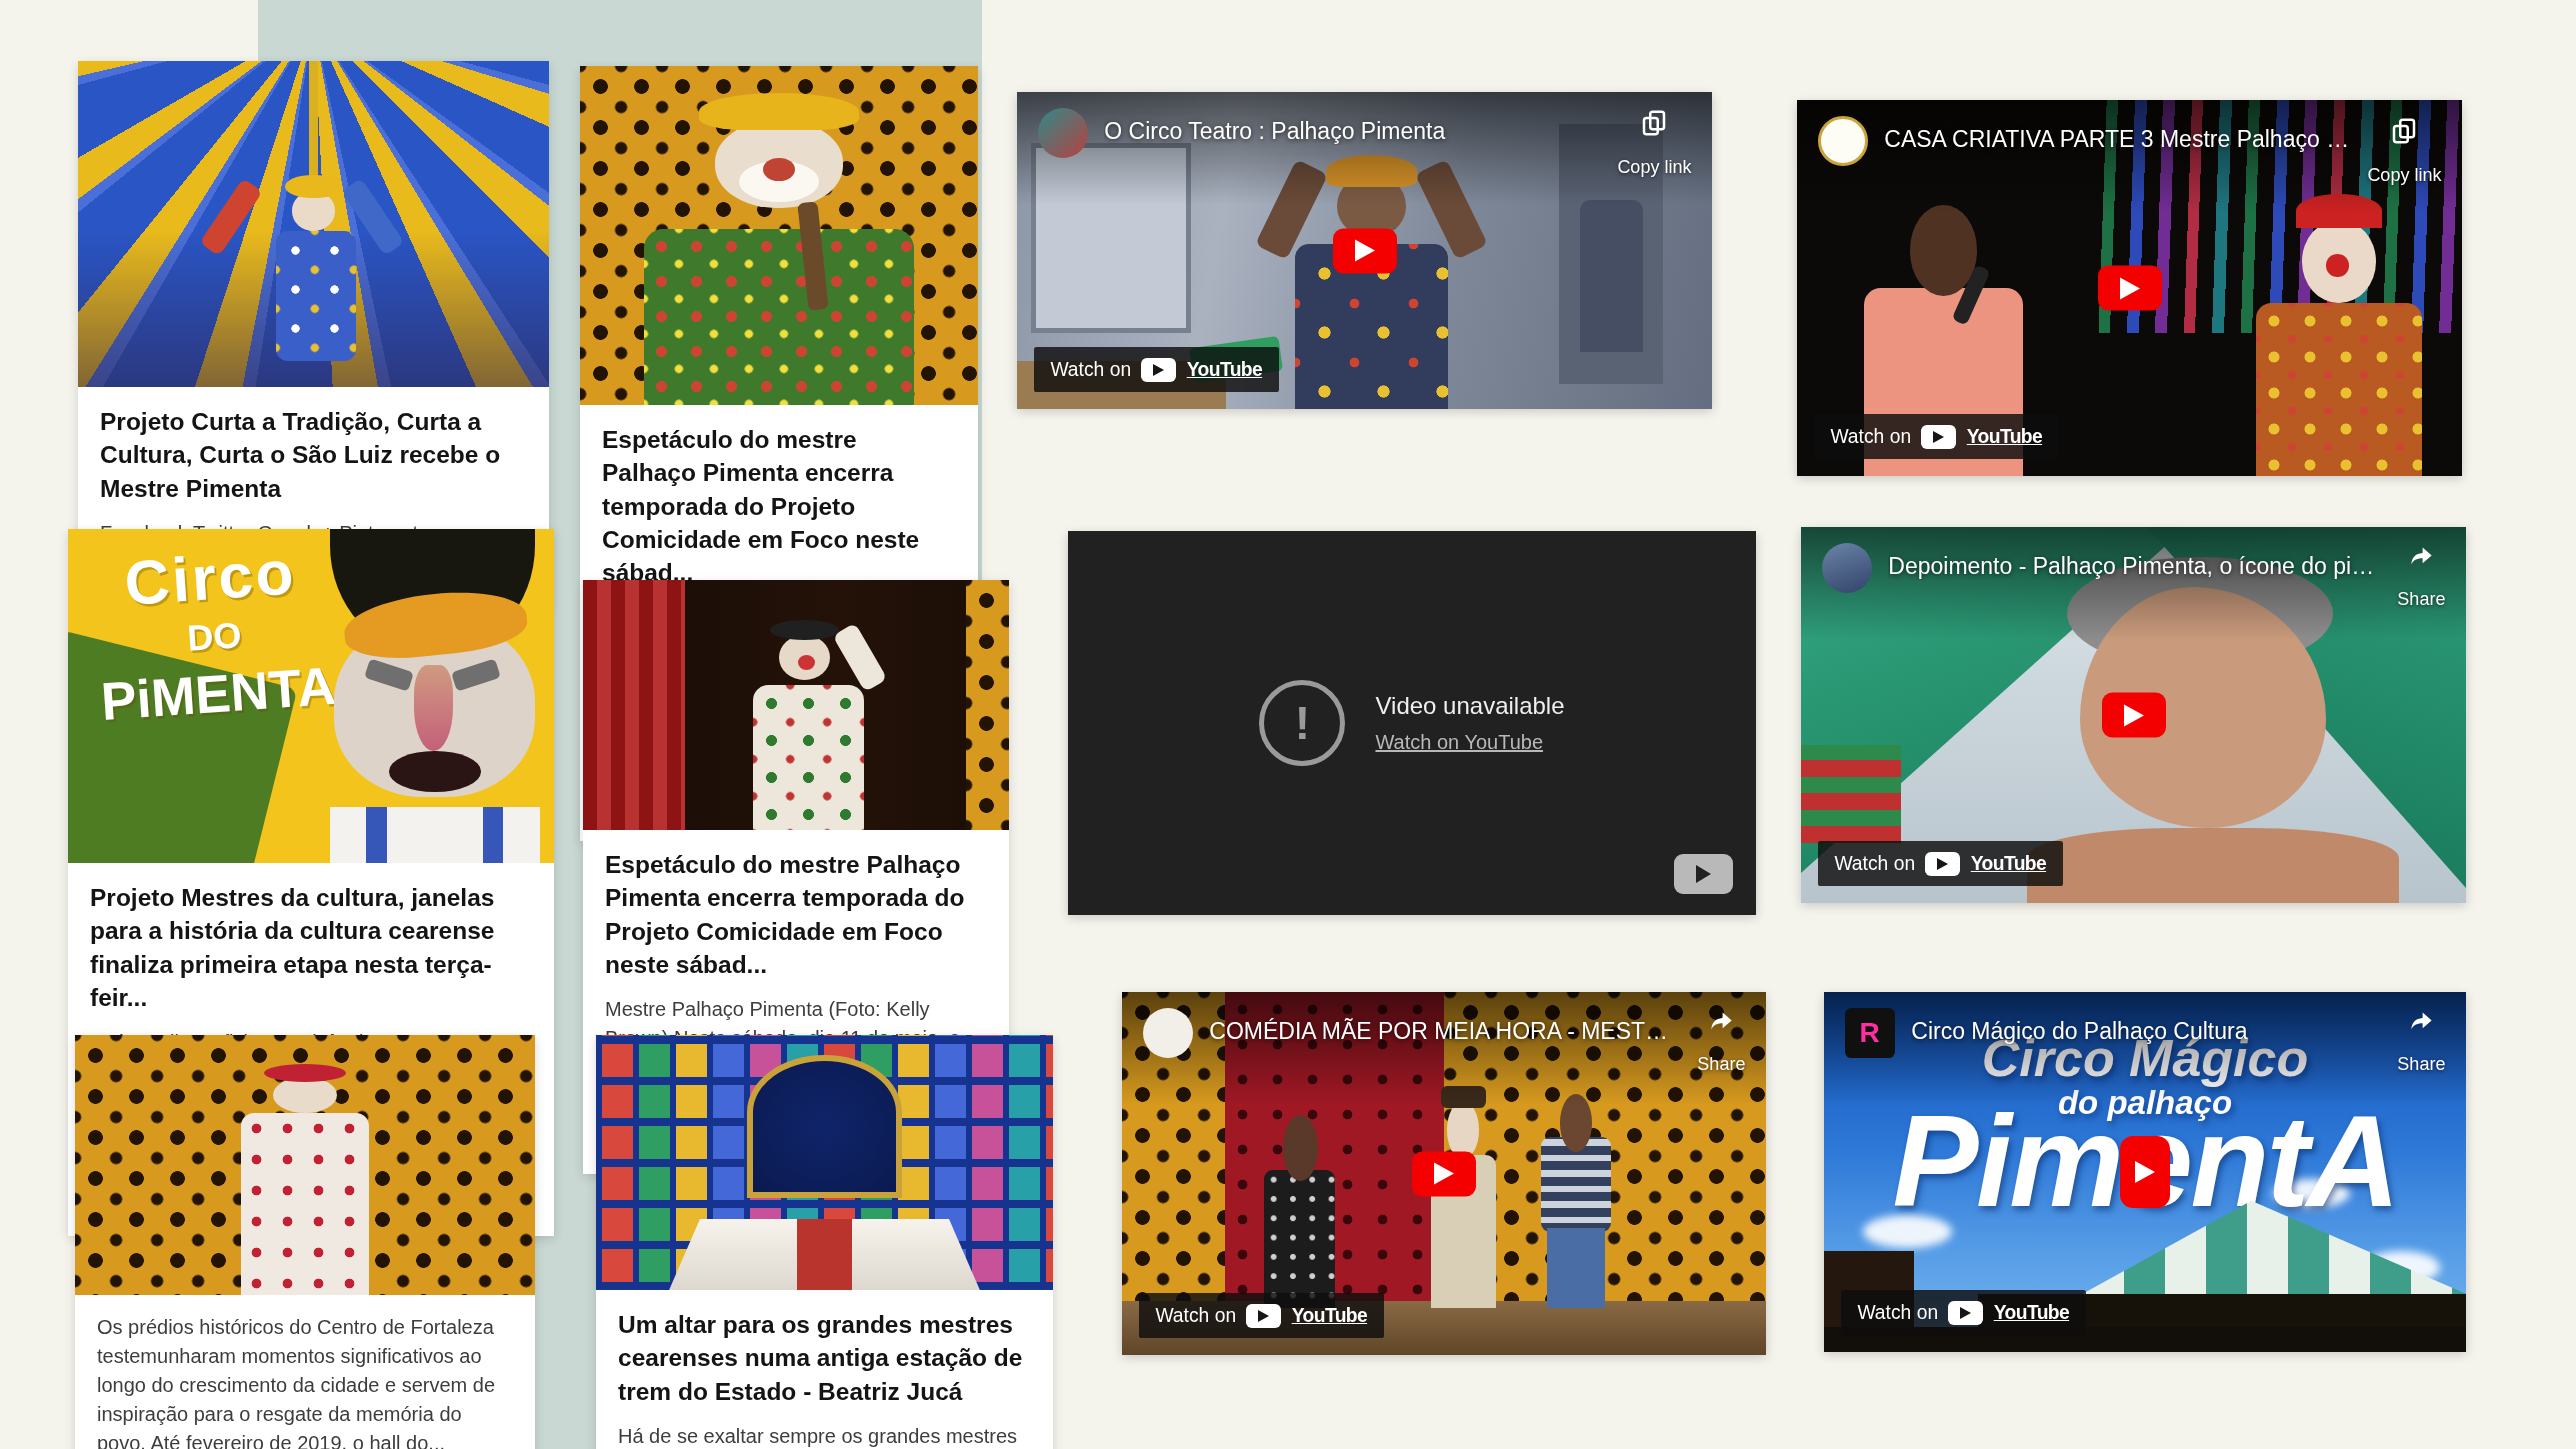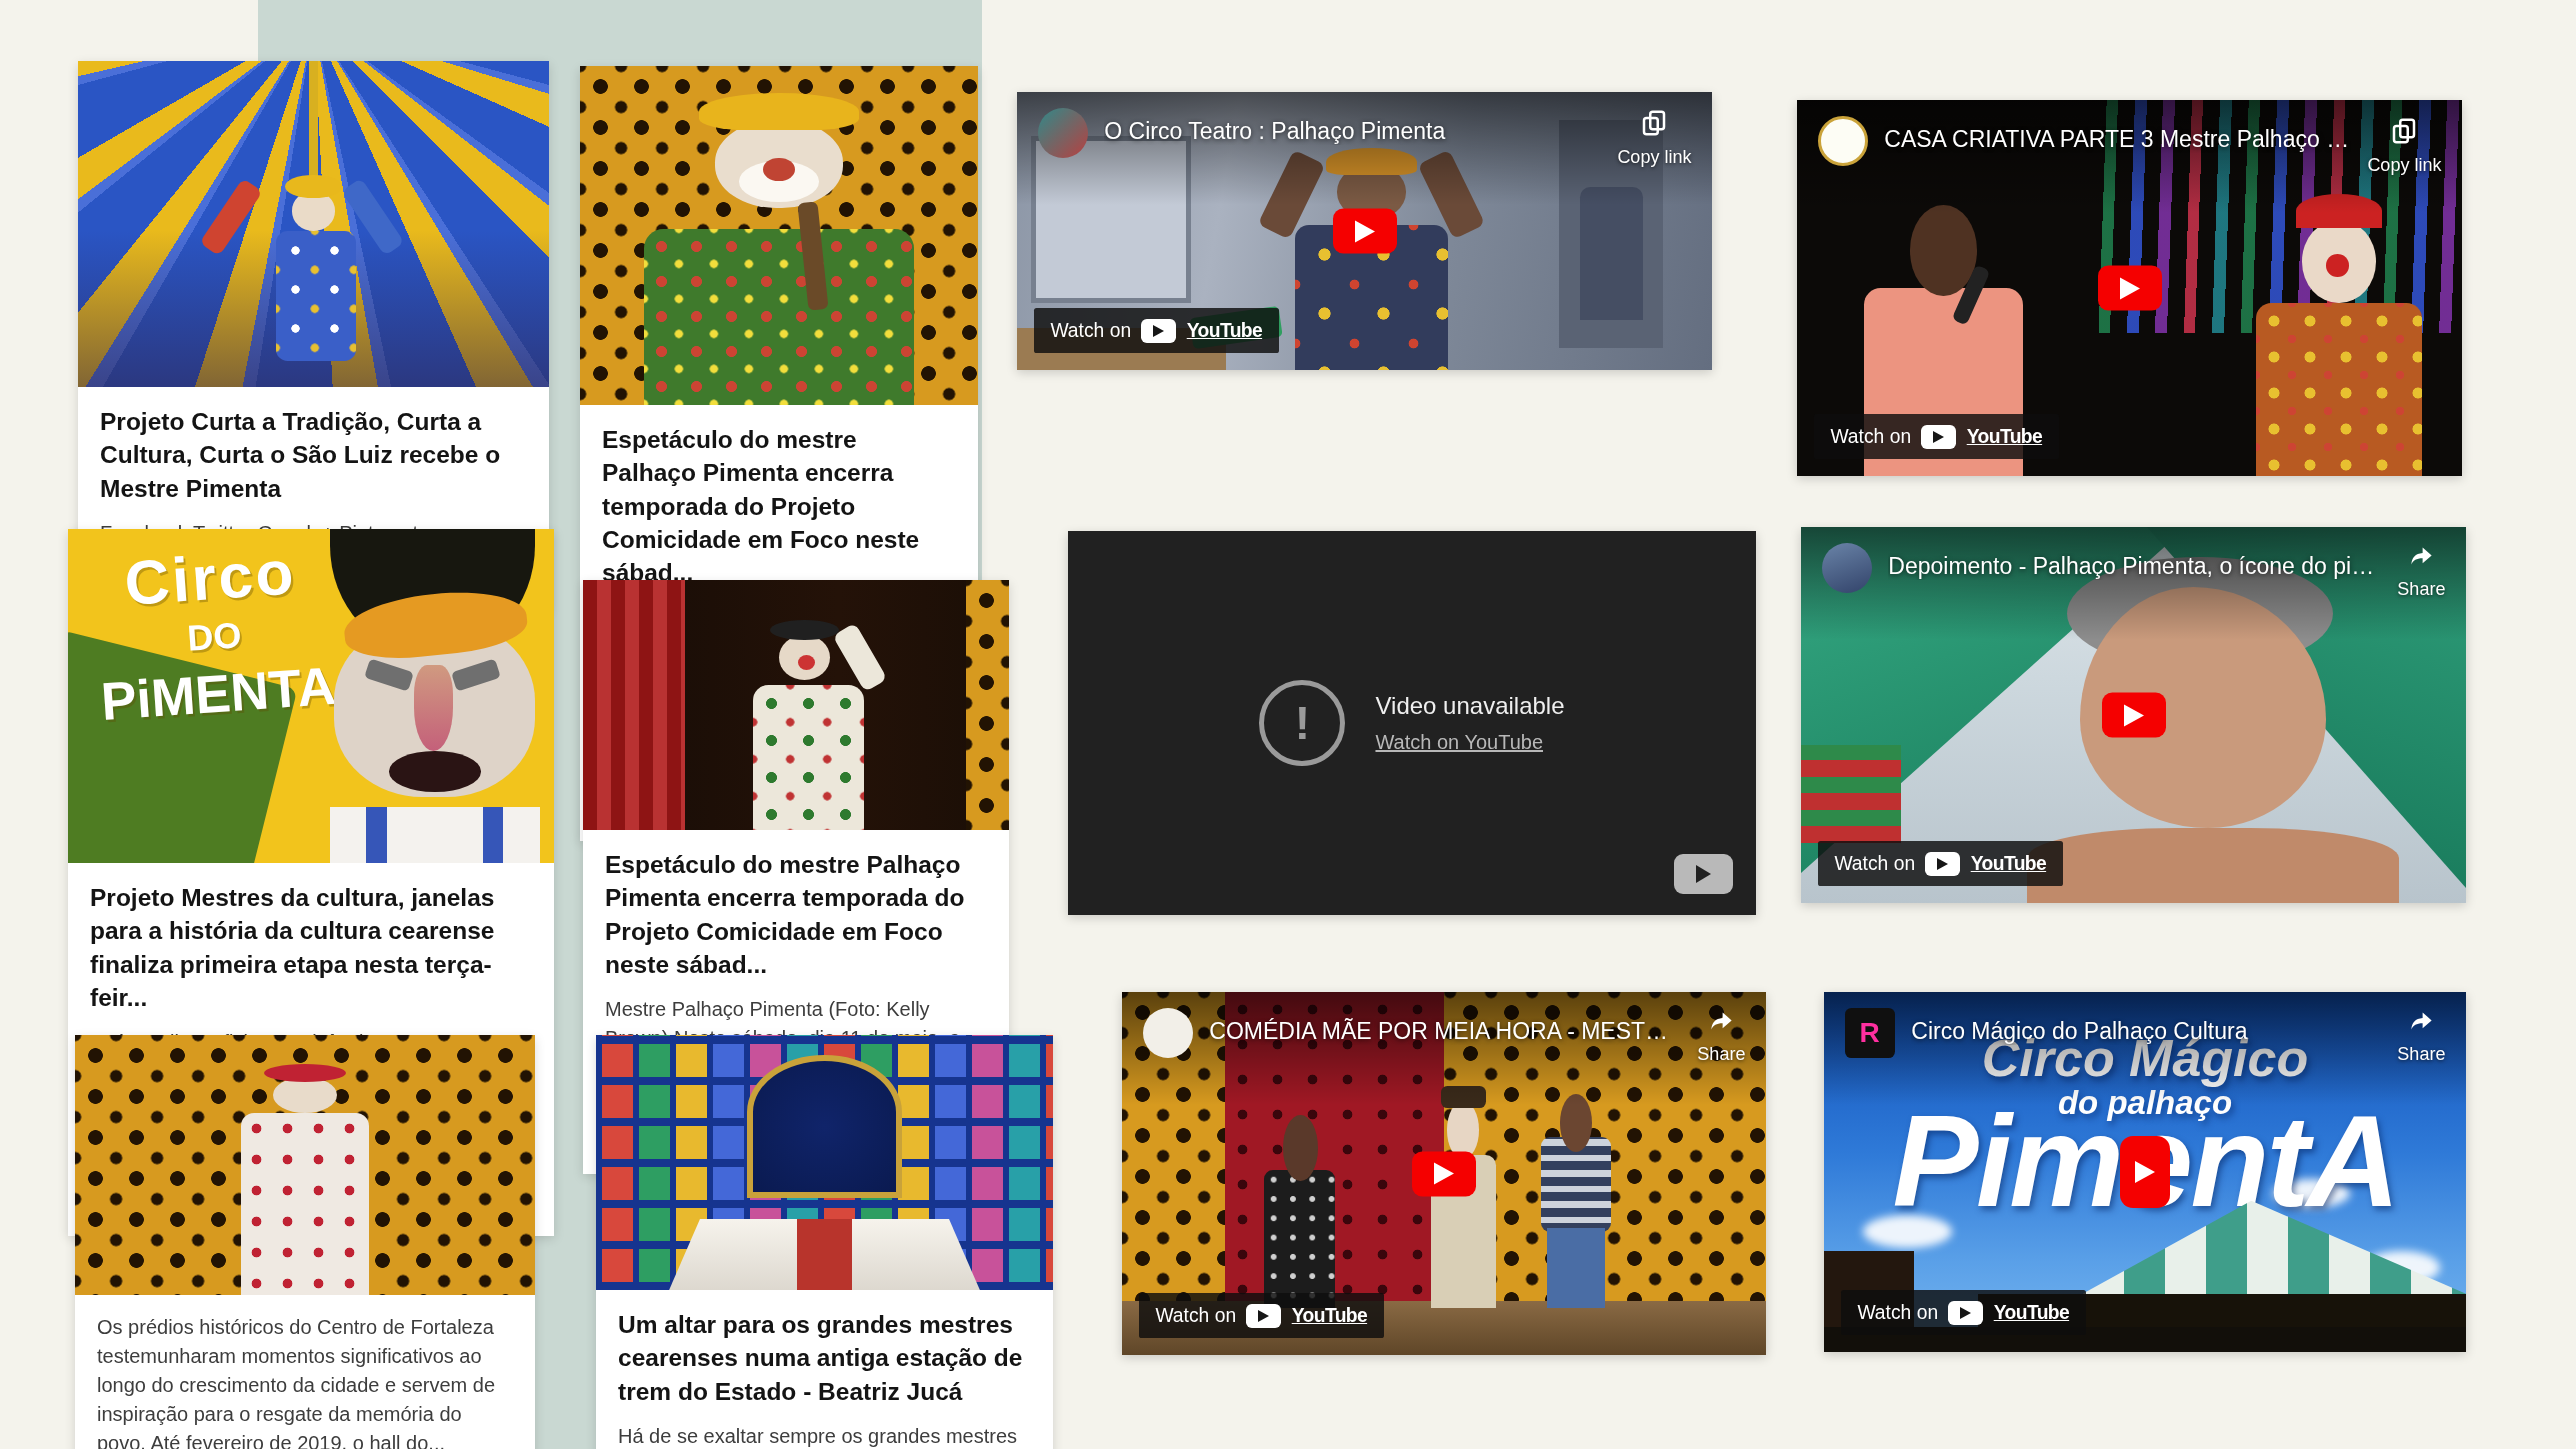--- a/index.html
+++ b/index.html
@@ -17,21 +17,21 @@
   .sep{color:#c0c0c0;}
 
   
   .video{position:absolute;overflow:hidden;background:#000;box-shadow:0 2.6px 10.3px rgba(0,0,0,.18);}
   .vthumb{position:absolute;inset:0;}
   .vthumb div,.vthumb span{position:absolute;}
   .vheader{position:absolute;top:0;left:0;right:0;height:113px;background:linear-gradient(180deg,rgba(0,0,0,.58),rgba(0,0,0,0));display:flex;align-items:flex-start;gap:16.7px;padding:15.5px 20.6px;box-sizing:border-box;z-index:5;}
   .avatar{width:50px;height:50px;border-radius:50%;flex:none;display:flex;align-items:center;justify-content:center;font-weight:bold;font-size:28px;}
   .avatar.square{border-radius:6.4px;background:#101010;color:#ff2fa0;}
   .vtitle{font-size:23px;color:#fff;text-shadow:0 1.3px 5.2px rgba(0,0,0,.7);margin-top:10.3px;white-space:nowrap;overflow:hidden;text-overflow:ellipsis;flex:1;}
-  .vaction{margin-left:auto;display:flex;flex-direction:column;align-items:center;gap:9px;color:#fff;font-size:18px;text-shadow:0 1.3px 3.9px rgba(0,0,0,.7);flex:none;}
+  .vaction{margin-left:auto;display:flex;flex-direction:column;align-items:center;gap:19px;color:#fff;font-size:18px;text-shadow:0 1.3px 3.9px rgba(0,0,0,.7);flex:none;}
   .play{position:absolute;left:50%;top:50%;transform:translate(-50%,-50%);width:64px;height:45px;border-radius:10.3px;background:#f50000;display:flex;align-items:center;justify-content:center;border:none;z-index:4;}
   .play.portrait{width:50px;height:72px;border-radius:13px;}
   .tri{width:0;height:0;border-style:solid;border-width:11.6px 0 11.6px 20px;border-color:transparent transparent transparent #fff;}
   .watch{position:absolute;left:16.7px;bottom:16.7px;display:inline-flex;align-items:center;gap:10.3px;background:rgba(14,14,14,.82);color:#fff;padding:10.3px 16.7px;border-radius:2.6px;font-size:19.3px;z-index:5;}
   .ytlogo{width:35px;height:24.5px;border-radius:5.8px;background:#fff;display:flex;align-items:center;justify-content:center;}
   .ytlogo .ytri{width:0;height:0;border-style:solid;border-width:6.4px 0 6.4px 11px;border-color:transparent transparent transparent #161616;}
   .ytword{font-weight:bold;letter-spacing:-0.6px;text-decoration:underline;}
 
   
   .unavail{position:absolute;background:#212121;display:flex;align-items:center;justify-content:center;gap:30px;box-shadow:0 2.6px 10.3px rgba(0,0,0,.18);}
@@ -269,21 +269,21 @@
       <div class="c6-table"></div>
       <div class="c6-runner"></div>
     </div>
     <div class="card-body">
       <h3 class="card-title">Um altar para os grandes mestres cearenses numa antiga estação de trem do Estado - Beatriz Jucá</h3>
       <p class="card-excerpt">Há de se exaltar sempre os grandes mestres das nossas tradições. O Ceará é o pífano dos Irmãos Aniceto, que já atravessa dois séculos com música, uma força motriz da cultura popular. É o riso provocado pelo</p>
 
     </div>
   </article>
 
-  <div class="video" style="left:1017px;top:92px;width:695px;height:278px;">
+  <div class="video" style="left:1017px;top:92px;width:695px;height:317px;">
     <div class="vthumb t-v1">
       <div class="v1-mirror"></div>
       <div class="v1-door"></div>
       <div class="v1-man2"></div>
       <div class="v1-arm-l"></div>
       <div class="v1-arm-r"></div>
       <div class="v1-torso"></div>
       <div class="v1-head"></div>
       <div class="v1-cap"></div>
       <div class="v1-counter"></div>

